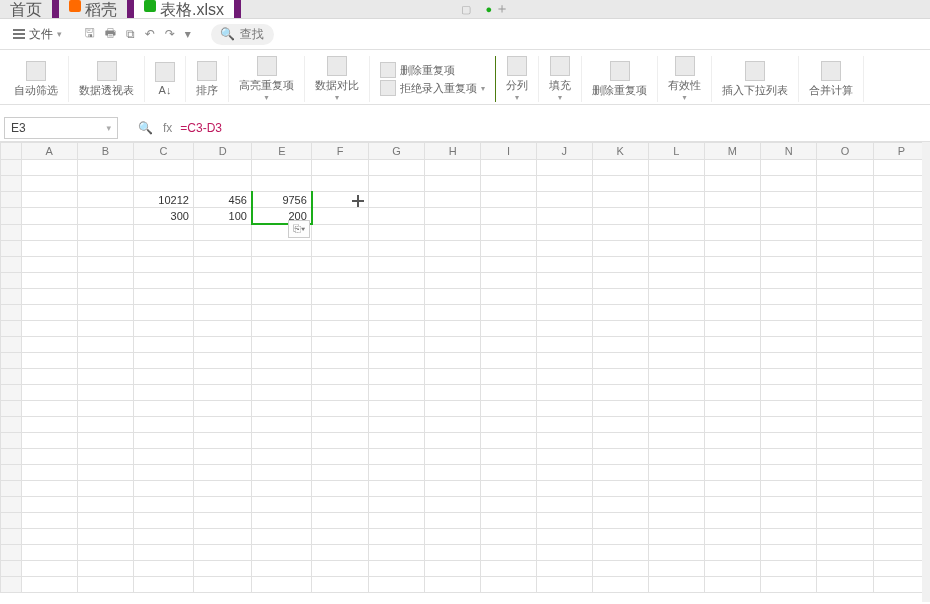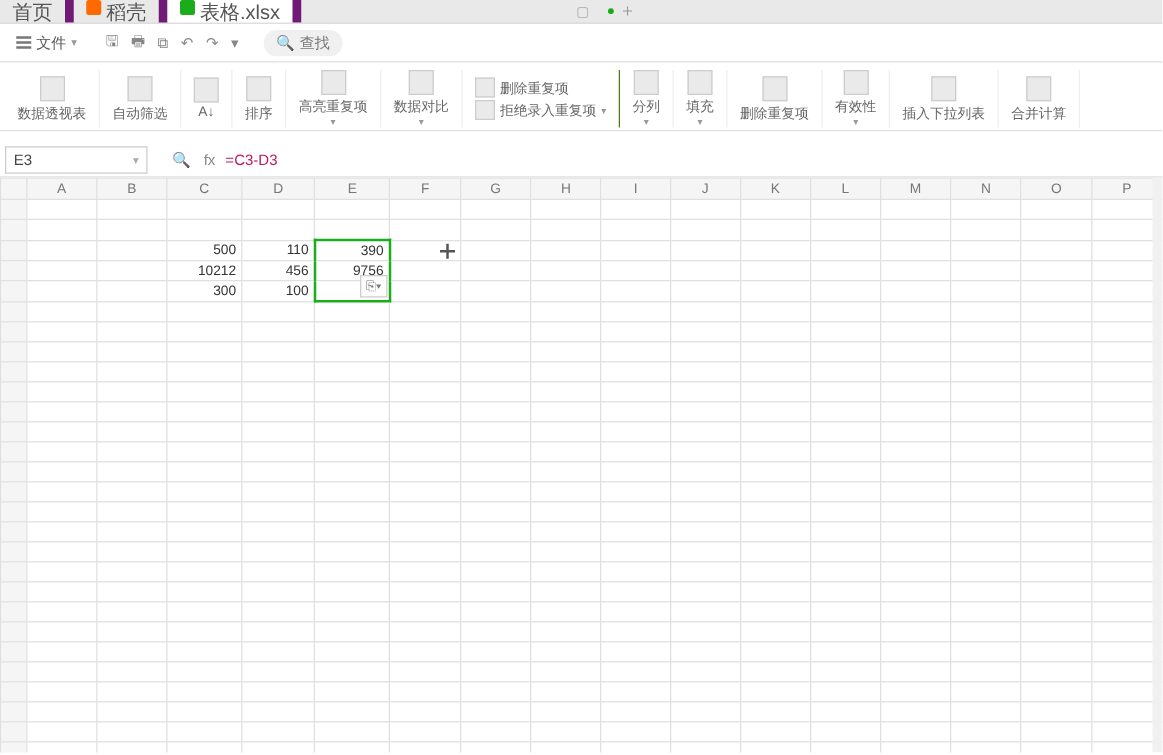--- a/index.html
+++ b/index.html
@@ -89,25 +89,25 @@
   </div>
   <div class="search-pill">
     <span>🔍</span>
     <span>查找</span>
   </div>
 </div>
 
 <div class="ribbon">
   <div class="rgroup">
       <div class="ricon"></div>
+      <span>自动筛选</span>
+    </div>
+  <div class="rgroup">
+      <div class="ricon"></div>
       <span>数据透视表</span>
-    </div>
-  <div class="rgroup">
-      <div class="ricon"></div>
-      <span>自动筛选</span>
     </div>
   <div class="rgroup">
       <div class="ricon"></div>
       <span>A↓</span>
     </div>
   <div class="rgroup">
       <div class="ricon"></div>
       <span>排序</span>
     </div>
   <div class="rgroup">
@@ -234,39 +234,20 @@
           <td class="colw"></td>
           <td class="colw"></td>
           <td class="colw"></td>
           <td class="colw"></td>
           <td class="colw"></td>
         </tr>
         <tr>
           <td class="rowhdr"></td>
           <td class="colw"></td>
           <td class="colw"></td>
-          <td class="colw">500</td>
-          <td class="colw">110</td>
-          <td class="colw sel sel-border-top sel-border-left sel-border-right active-cell">390</td>
-          <td class="colw"></td>
-          <td class="colw"></td>
-          <td class="colw"></td>
-          <td class="colw"></td>
-          <td class="colw"></td>
-          <td class="colw"></td>
-          <td class="colw"></td>
-          <td class="colw"></td>
-          <td class="colw"></td>
-          <td class="colw"></td>
-          <td class="colw"></td>
-        </tr>
-        <tr>
-          <td class="rowhdr"></td>
-          <td class="colw"></td>
-          <td class="colw"></td>
           <td class="colw">10212</td>
           <td class="colw">456</td>
           <td class="colw sel sel-border-left sel-border-right">9756</td>
           <td class="colw"></td>
           <td class="colw"></td>
           <td class="colw"></td>
           <td class="colw"></td>
           <td class="colw"></td>
           <td class="colw"></td>
           <td class="colw"></td>

